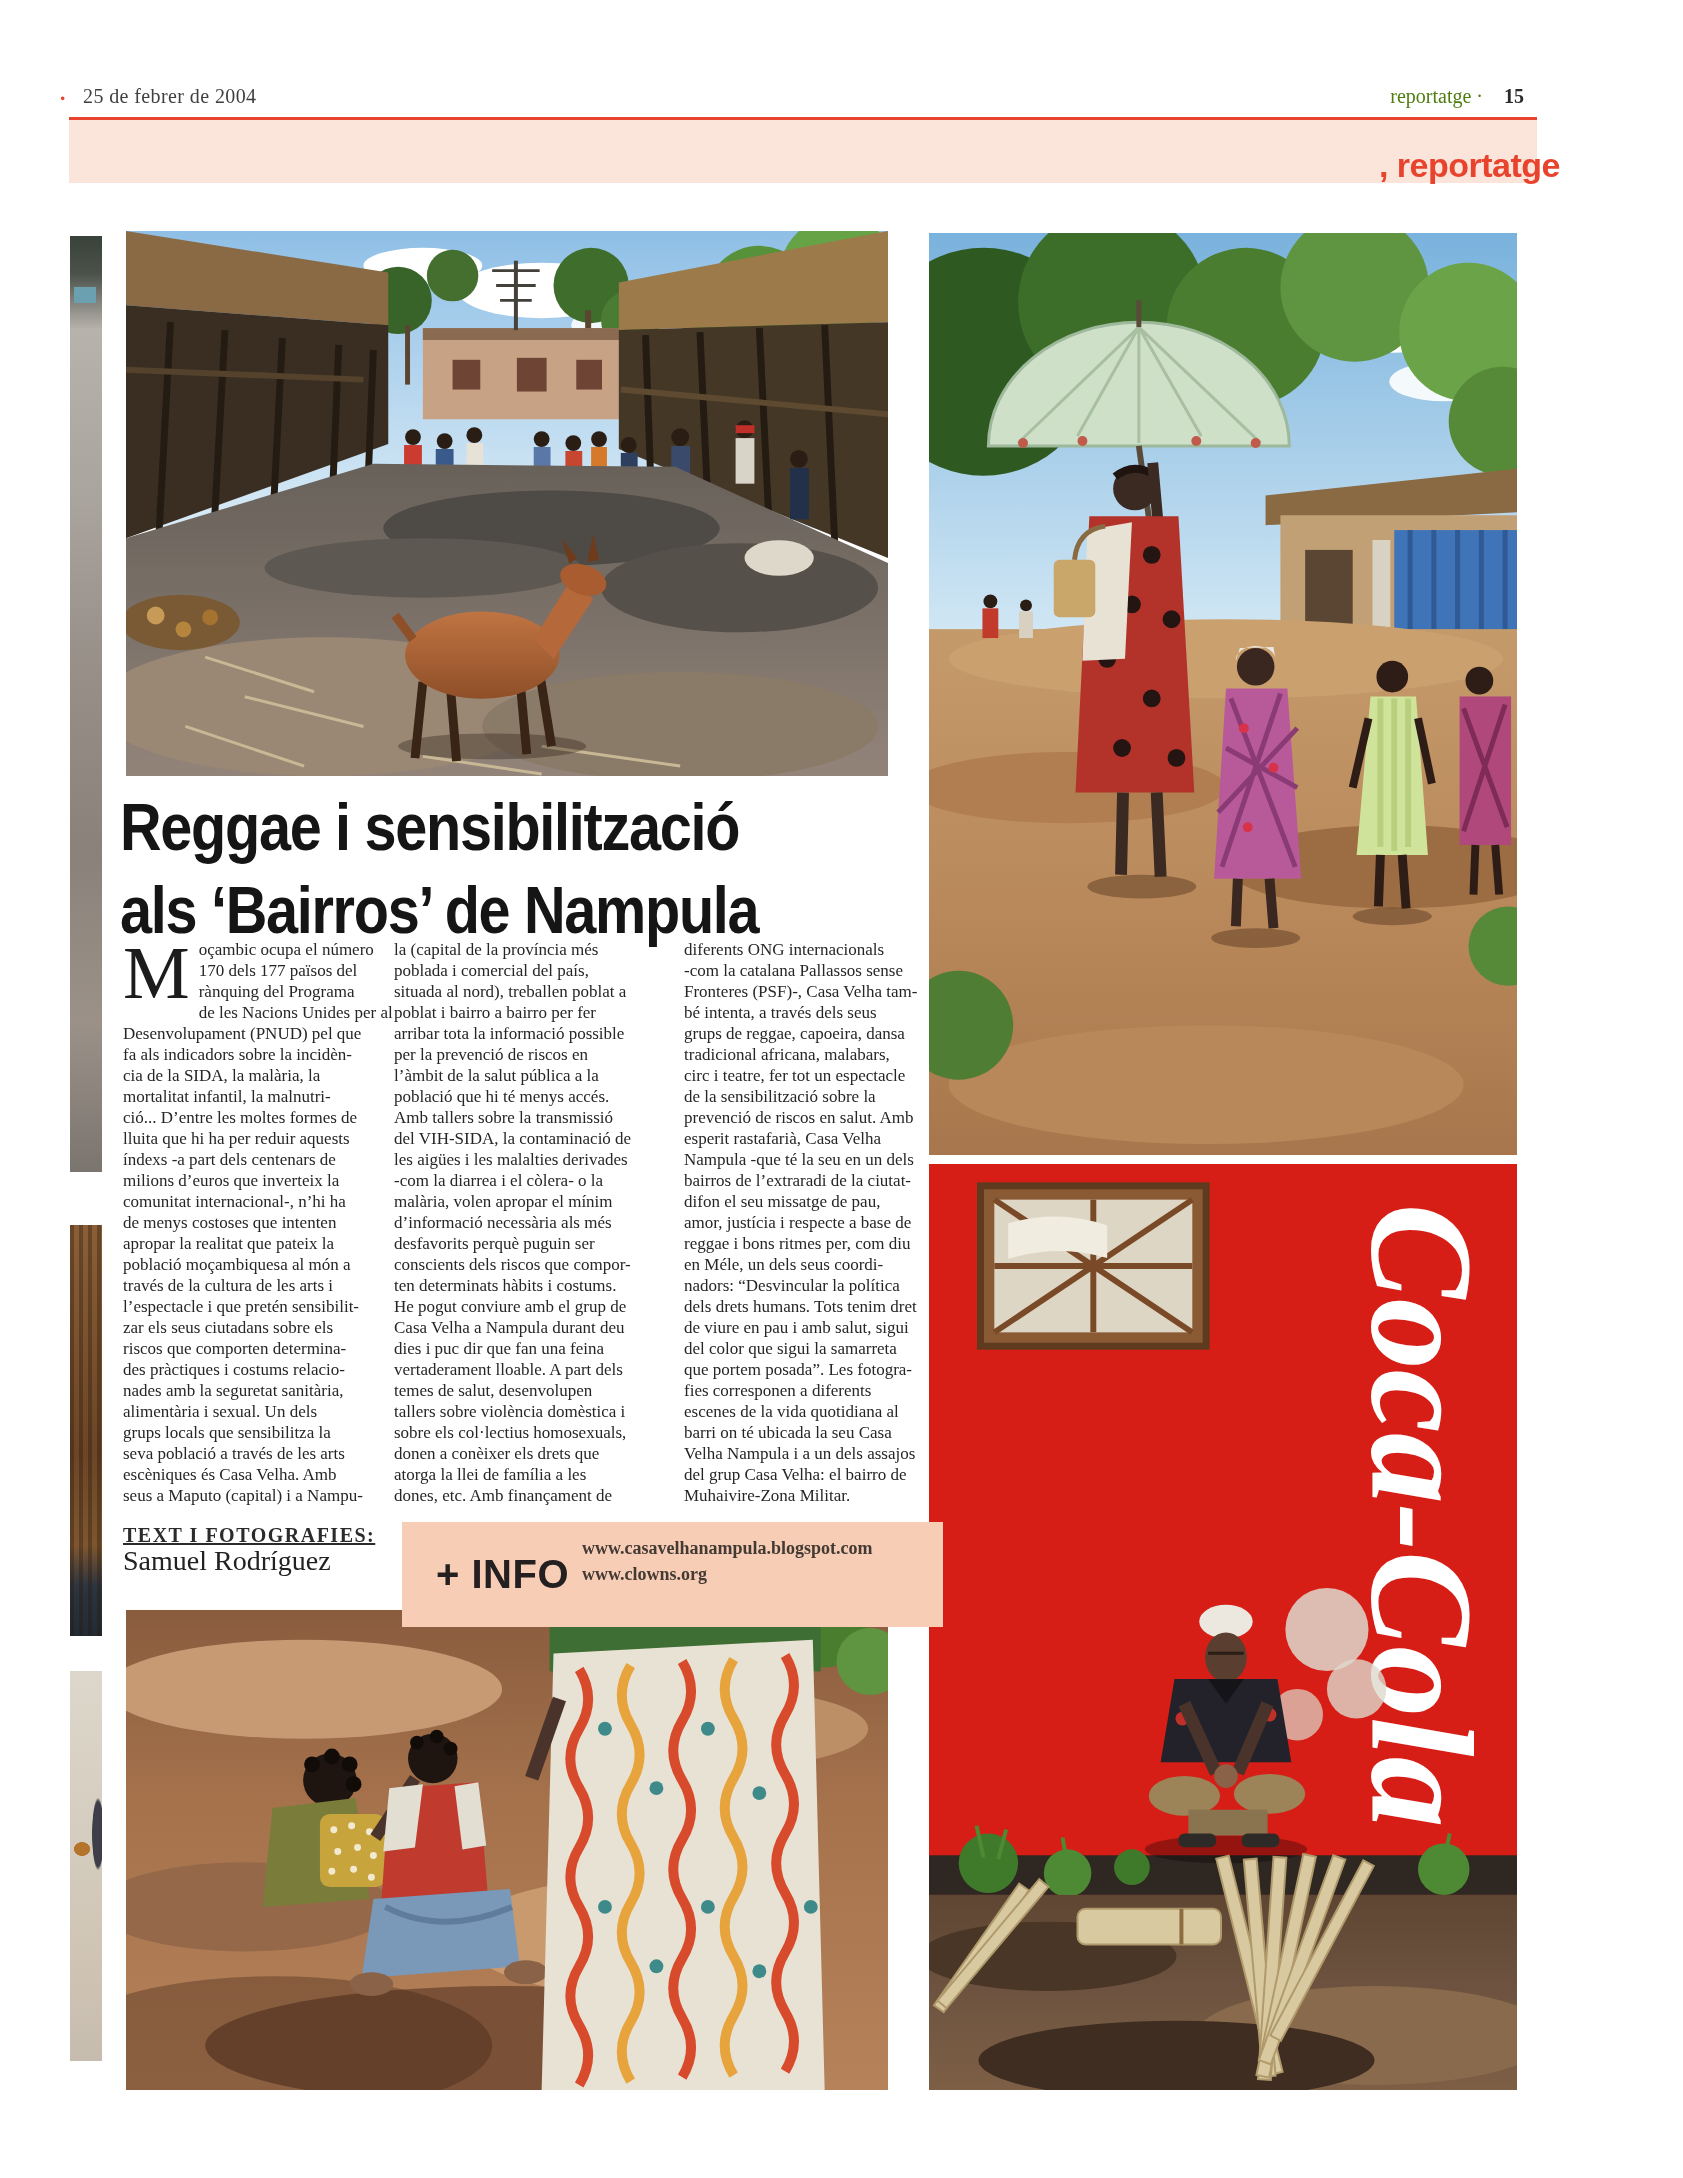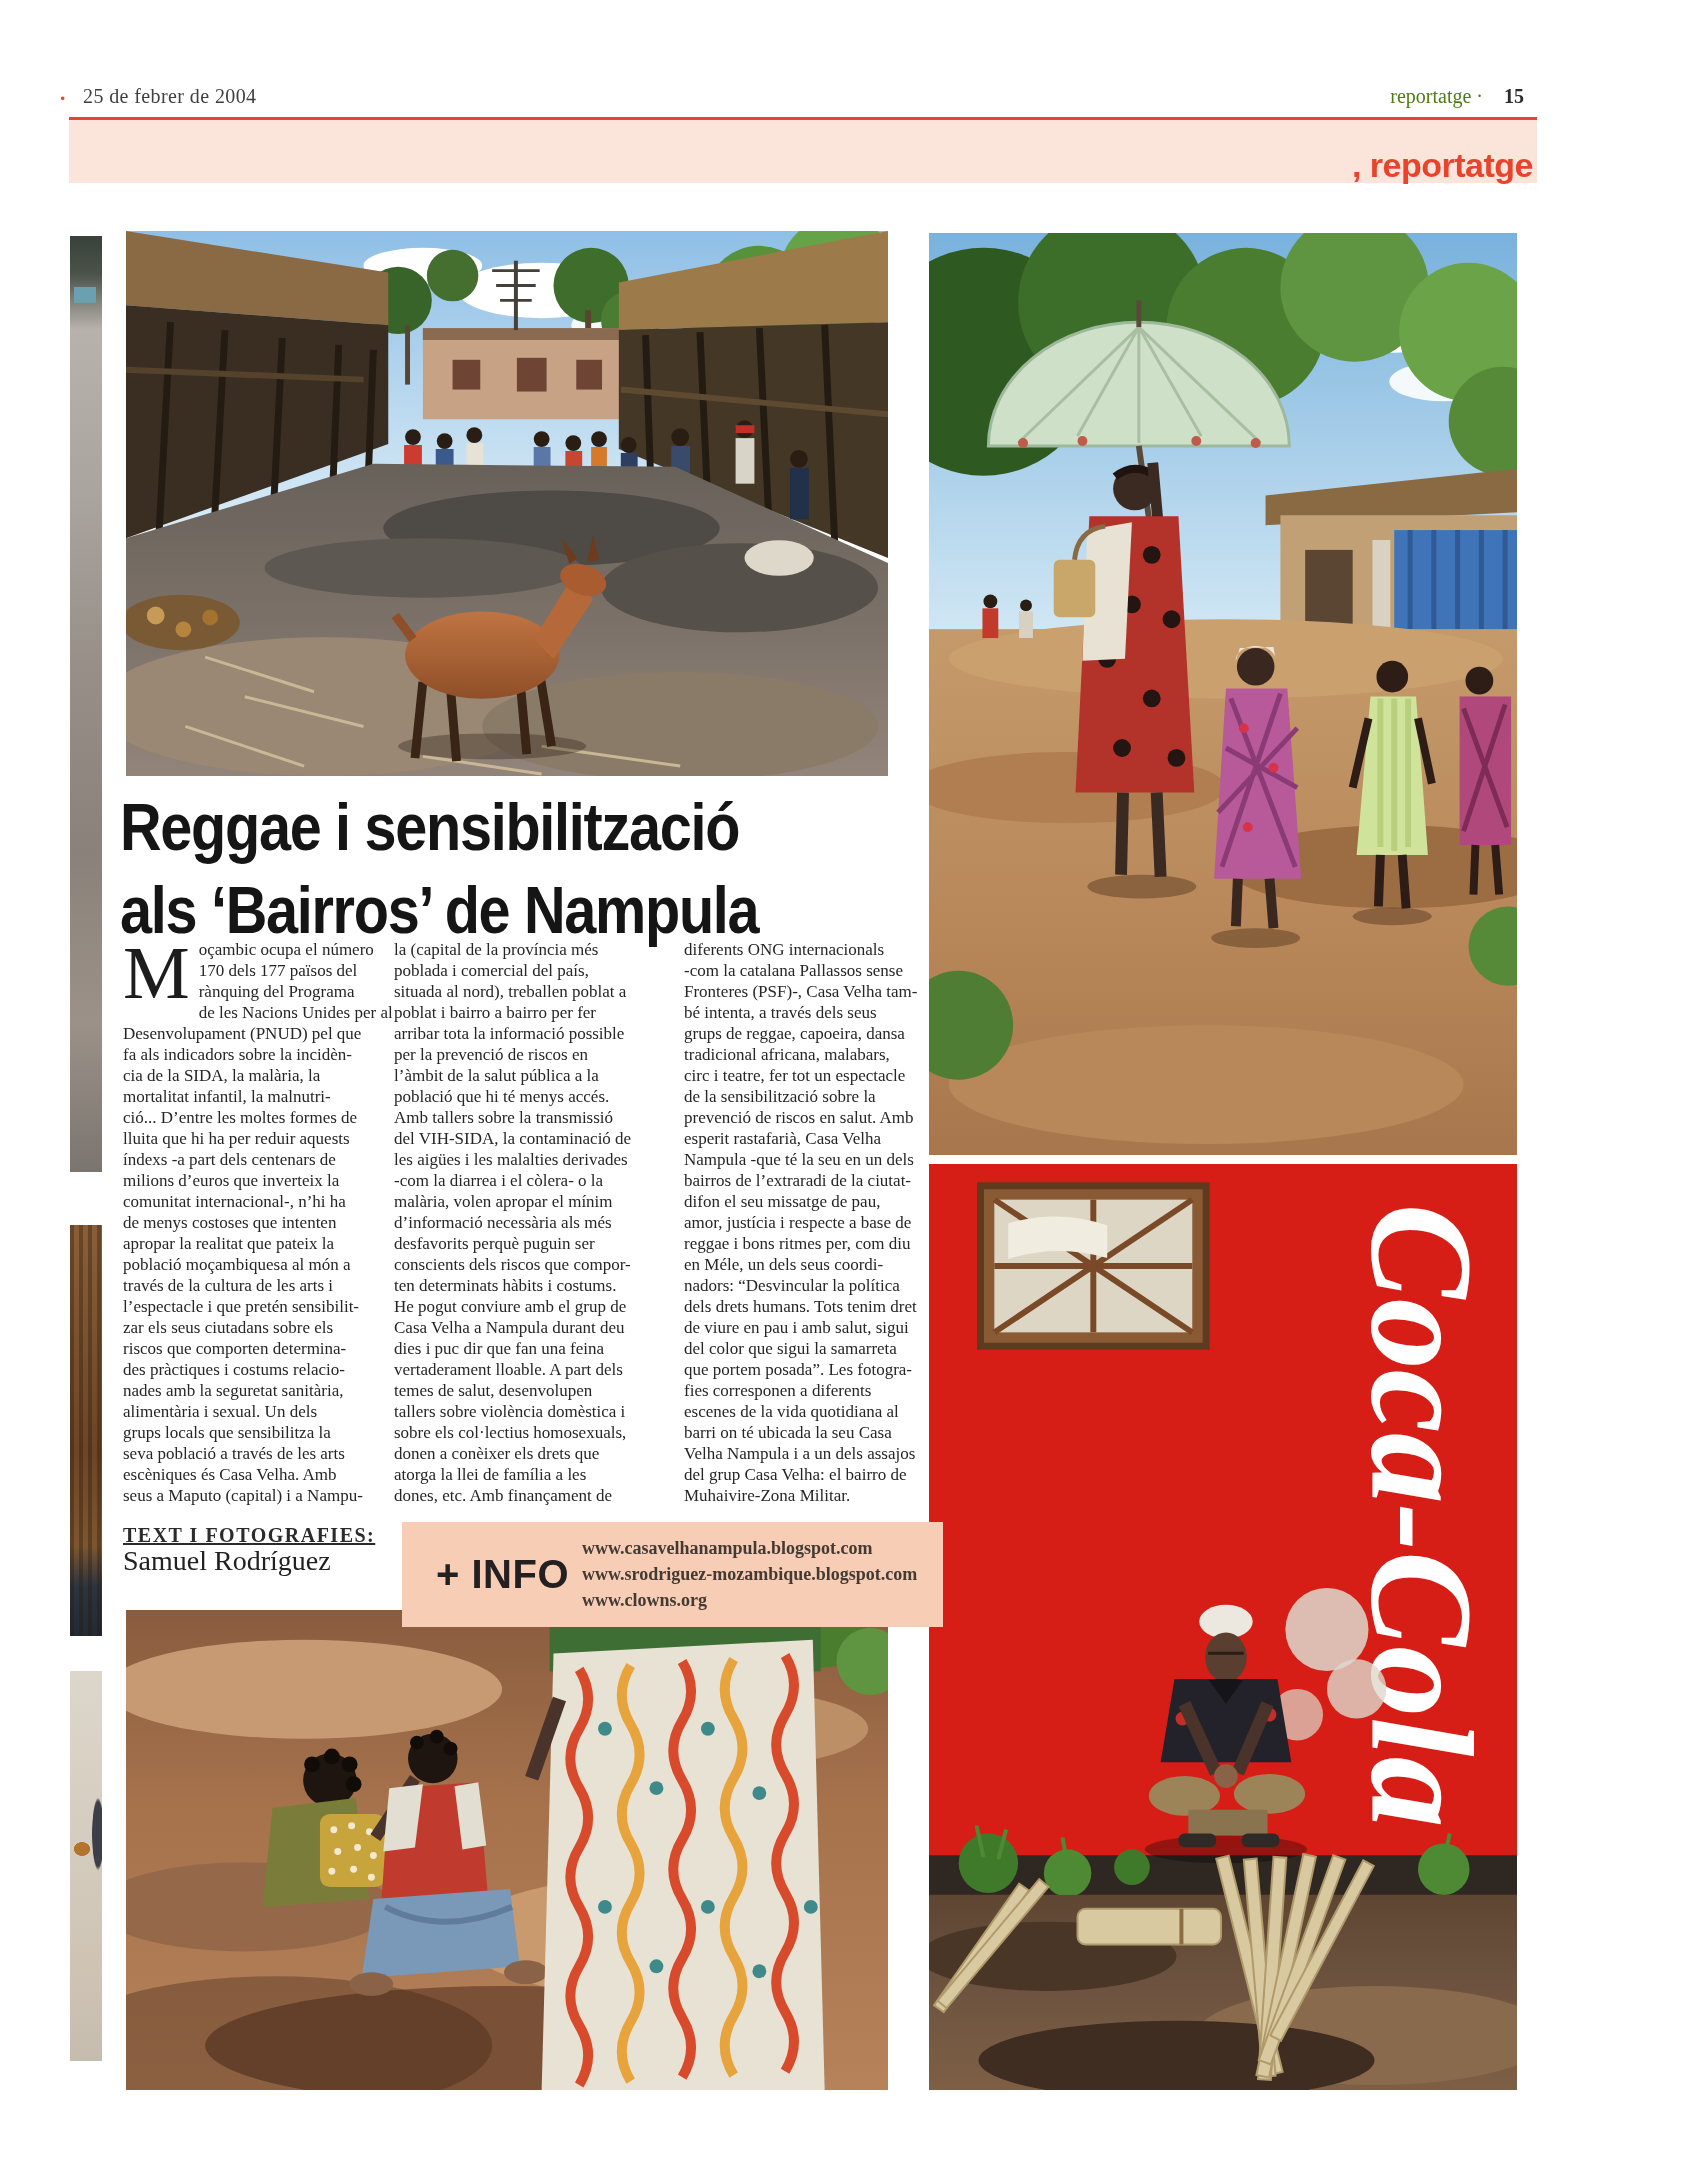--- a/index.html
+++ b/index.html
@@ -8,21 +8,21 @@
 
   
   .left-tick{position:absolute;left:59px;top:85px;font:700 22px "Liberation Serif",serif;color:#e8432c;}
   .date{position:absolute;left:83px;top:83px;font:20px/26px "Liberation Serif",serif;color:#3f3f3f;letter-spacing:0.4px;}
   .pageref{position:absolute;top:83px;left:69px;width:1455px;text-align:right;font:20px/26px "Liberation Serif",serif;}
   .pageref .sec{color:#4d7c0f;}
   .pageref .num{color:#2b2b2b;font-weight:700;margin-left:16px;}
   .rule{position:absolute;left:69px;top:117px;width:1468px;height:3px;background:#e8432c;}
   .banner{position:absolute;left:69px;top:120px;width:1468px;height:63px;background:#fbe4da;}
   .banner-label{position:absolute;left:69px;top:145px;width:1464px;text-align:right;
-    font:800 34px/40px "Liberation Sans",sans-serif;color:#e8432c;letter-spacing:-0.5px;}
+    font:800 34px/40px "Liberation Sans",sans-serif;color:#e8432c;letter-spacing:-0.5px;padding-left:27px;}
 
   
   .strip{position:absolute;left:70px;width:32px;}
   .strip-a{top:236px;height:936px;
     background:linear-gradient(180deg,#39423a 0%,#4a524a 4%,#b8b2ac 10%,#aaa49e 28%,#978f88 46%,#8a827a 66%,#9b9189 84%,#7b756f 100%);}
   .strip-a::after{content:"";position:absolute;left:4px;top:51px;width:22px;height:16px;background:#6aa0b0;}
   .strip-b{top:1225px;height:411px;
     background:linear-gradient(180deg,#8a5f38 0%,#6b4526 55%,#7d5630 78%,#2c3440 88%,#222a34 100%);}
   .strip-b::after{content:"";position:absolute;inset:0;
     background:repeating-linear-gradient(90deg,rgba(40,22,8,.35) 0 4px,rgba(0,0,0,0) 4px 9px);}
@@ -550,19 +550,18 @@
 del grup Casa Velha: el bairro de
 Muhaivire-Zona Militar.</span></div>
 
   <div class="byline-label">TEXT I FOTOGRAFIES:</div>
   <div class="byline-name">Samuel Rodríguez</div>
 
   <div class="infobox">
     <div class="infobox-label">+ INFO</div>
     <div class="infobox-urls">
       <div>www.casavelhanampula.blogspot.com</div>
-      <div>www.srodriguez-mozambique.blogspot.com</div>
       <div>www.clowns.org</div>
     </div>
   </div>
 
 </div>
 
 
 </body></html>

